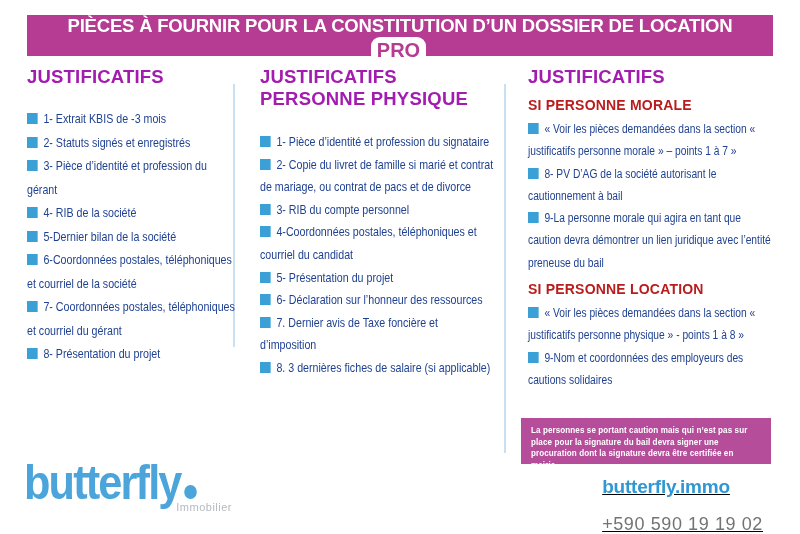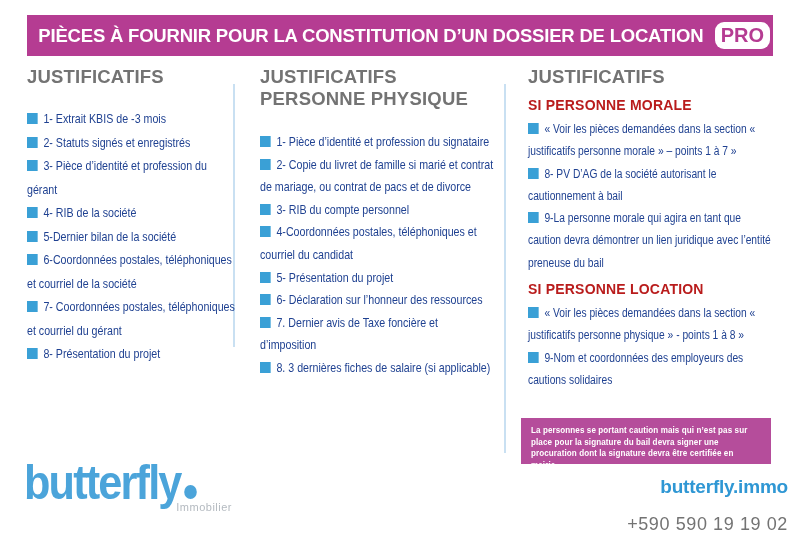--- a/index.html
+++ b/index.html
@@ -3,37 +3,37 @@
 <meta charset="utf-8">
 <style>
   html,body{margin:0;padding:0;background:#e9e9e9;}
   .page{
     position:relative;width:800px;height:534px;background:#ffffff;
     font-family:"Liberation Sans",sans-serif;overflow:hidden;margin:0 auto;
   }
   
   .topbar{
     position:absolute;left:27px;top:15px;width:746px;height:41px;
-    background:#b53c92;display:flex;align-items:center;
+    background:#b53c92;display:flex;align-items:center;flex-direction:column;
   }
   .topbar-title{
     flex:1;text-align:center;color:#ffffff;font-weight:bold;
     font-size:18.5px;letter-spacing:-0.2px;white-space:nowrap;
   }
   .pro-badge{
     background:#ffffff;color:#b53c92;font-weight:bold;font-size:20px;
     padding:3px 6px 4px;margin-right:3px;line-height:1;border-radius:9px;
   }
   
   .col{position:absolute;top:66px;color:#1f4191;}
   .col1{left:27px;width:208px;}
   .col2{left:260px;width:237px;}
   .col3{left:528px;width:246px;}
   .col-title{
-    margin:0;color:#737373;font-size:18.5px;line-height:22px;
+    margin:0;color:#a21caf;font-size:18.5px;line-height:22px;
     font-weight:bold;letter-spacing:0.2px;
   }
   .list{margin:0;padding:0;transform-origin:left top;}
   .col1 .list{margin-top:19px;width:254px;transform:scaleX(0.82);font-size:13px;line-height:23.5px;}
   .col2 .list{margin-top:21px;width:289px;transform:scaleX(0.82);font-size:13px;line-height:22.6px;}
   .col3 .list{margin-top:4px;width:300px;transform:scaleX(0.82);font-size:12.5px;line-height:22.3px;}
   .item{margin:0;}
   .sq{
     display:inline-block;width:13px;height:11px;background:#3aa0d6;
     margin-right:7px;vertical-align:-1px;
@@ -63,21 +63,21 @@
     color:#4ba4da;font-size:48px;font-weight:bold;letter-spacing:-2px;line-height:50px;
   }
   .logo-dot{
     display:inline-block;width:14px;height:14px;border-radius:50%;
     background:#4ba4da;margin-left:4px;
   }
   .logo-sub{
     margin-top:-7px;text-align:right;padding-right:22px;
     color:#b4bac0;font-size:11px;letter-spacing:0.5px;
   }
-  .contact{position:absolute;right:12px;top:476px;text-align:right;}
+  .contact{position:absolute;right:37px;top:476px;text-align:left;text-decoration:underline;}
   .website{color:#2f97d4;font-weight:bold;font-size:19px;letter-spacing:-0.2px;}
   .phone{color:#737373;font-size:18px;letter-spacing:0.6px;margin-top:16px;}
 </style>
 </head>
 <body>
 
 <div class="page">
 
   <header class="topbar">
     <div class="topbar-title">PIÈCES À FOURNIR POUR LA CONSTITUTION D’UN DOSSIER DE LOCATION</div>

